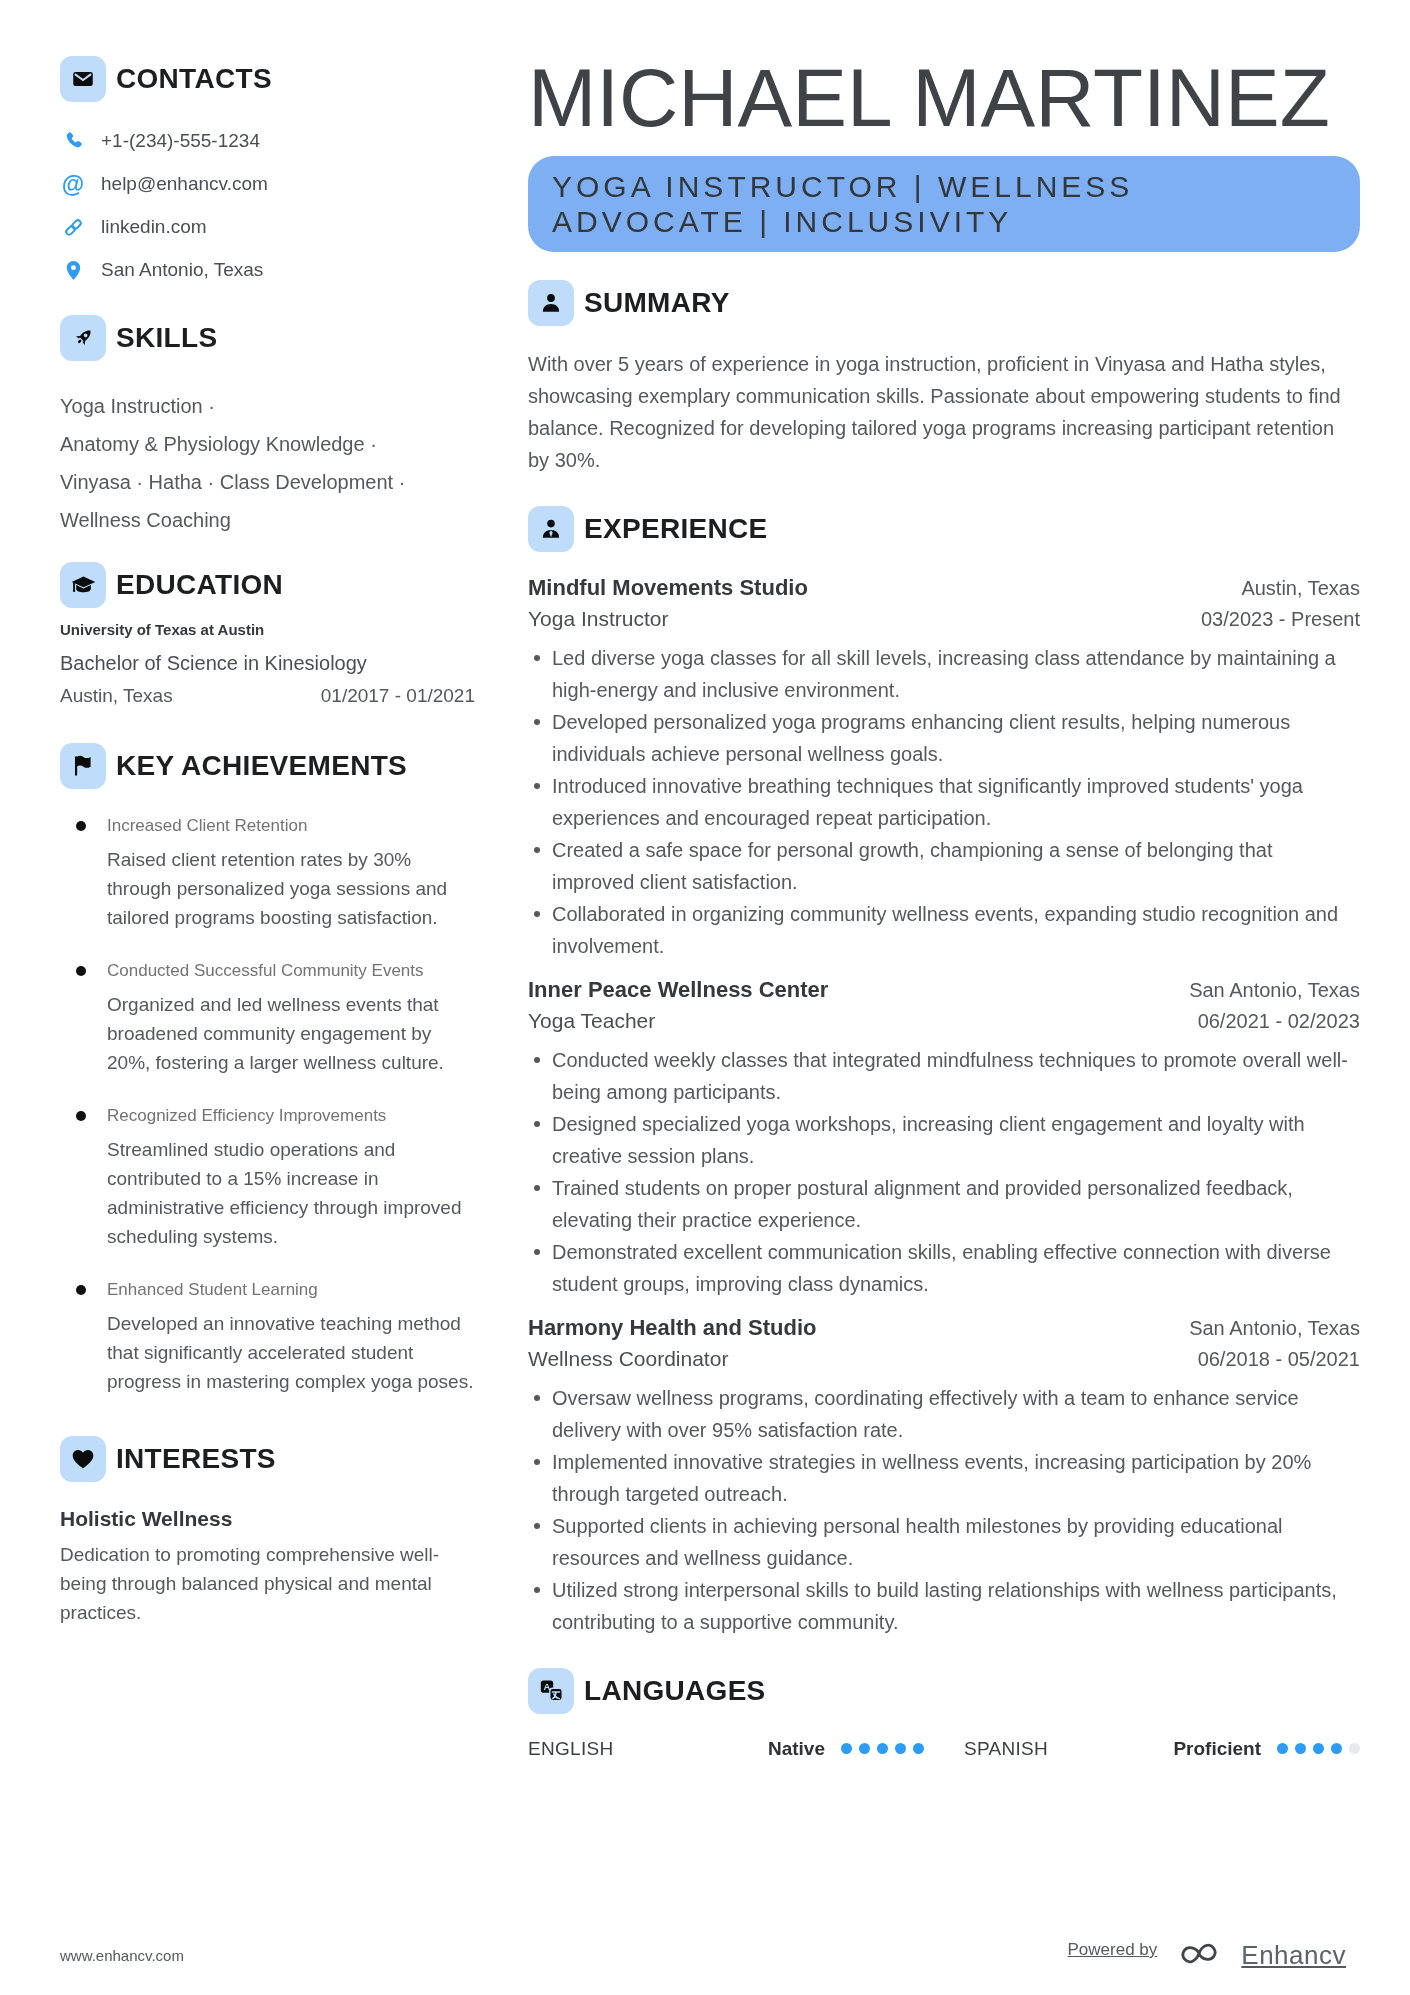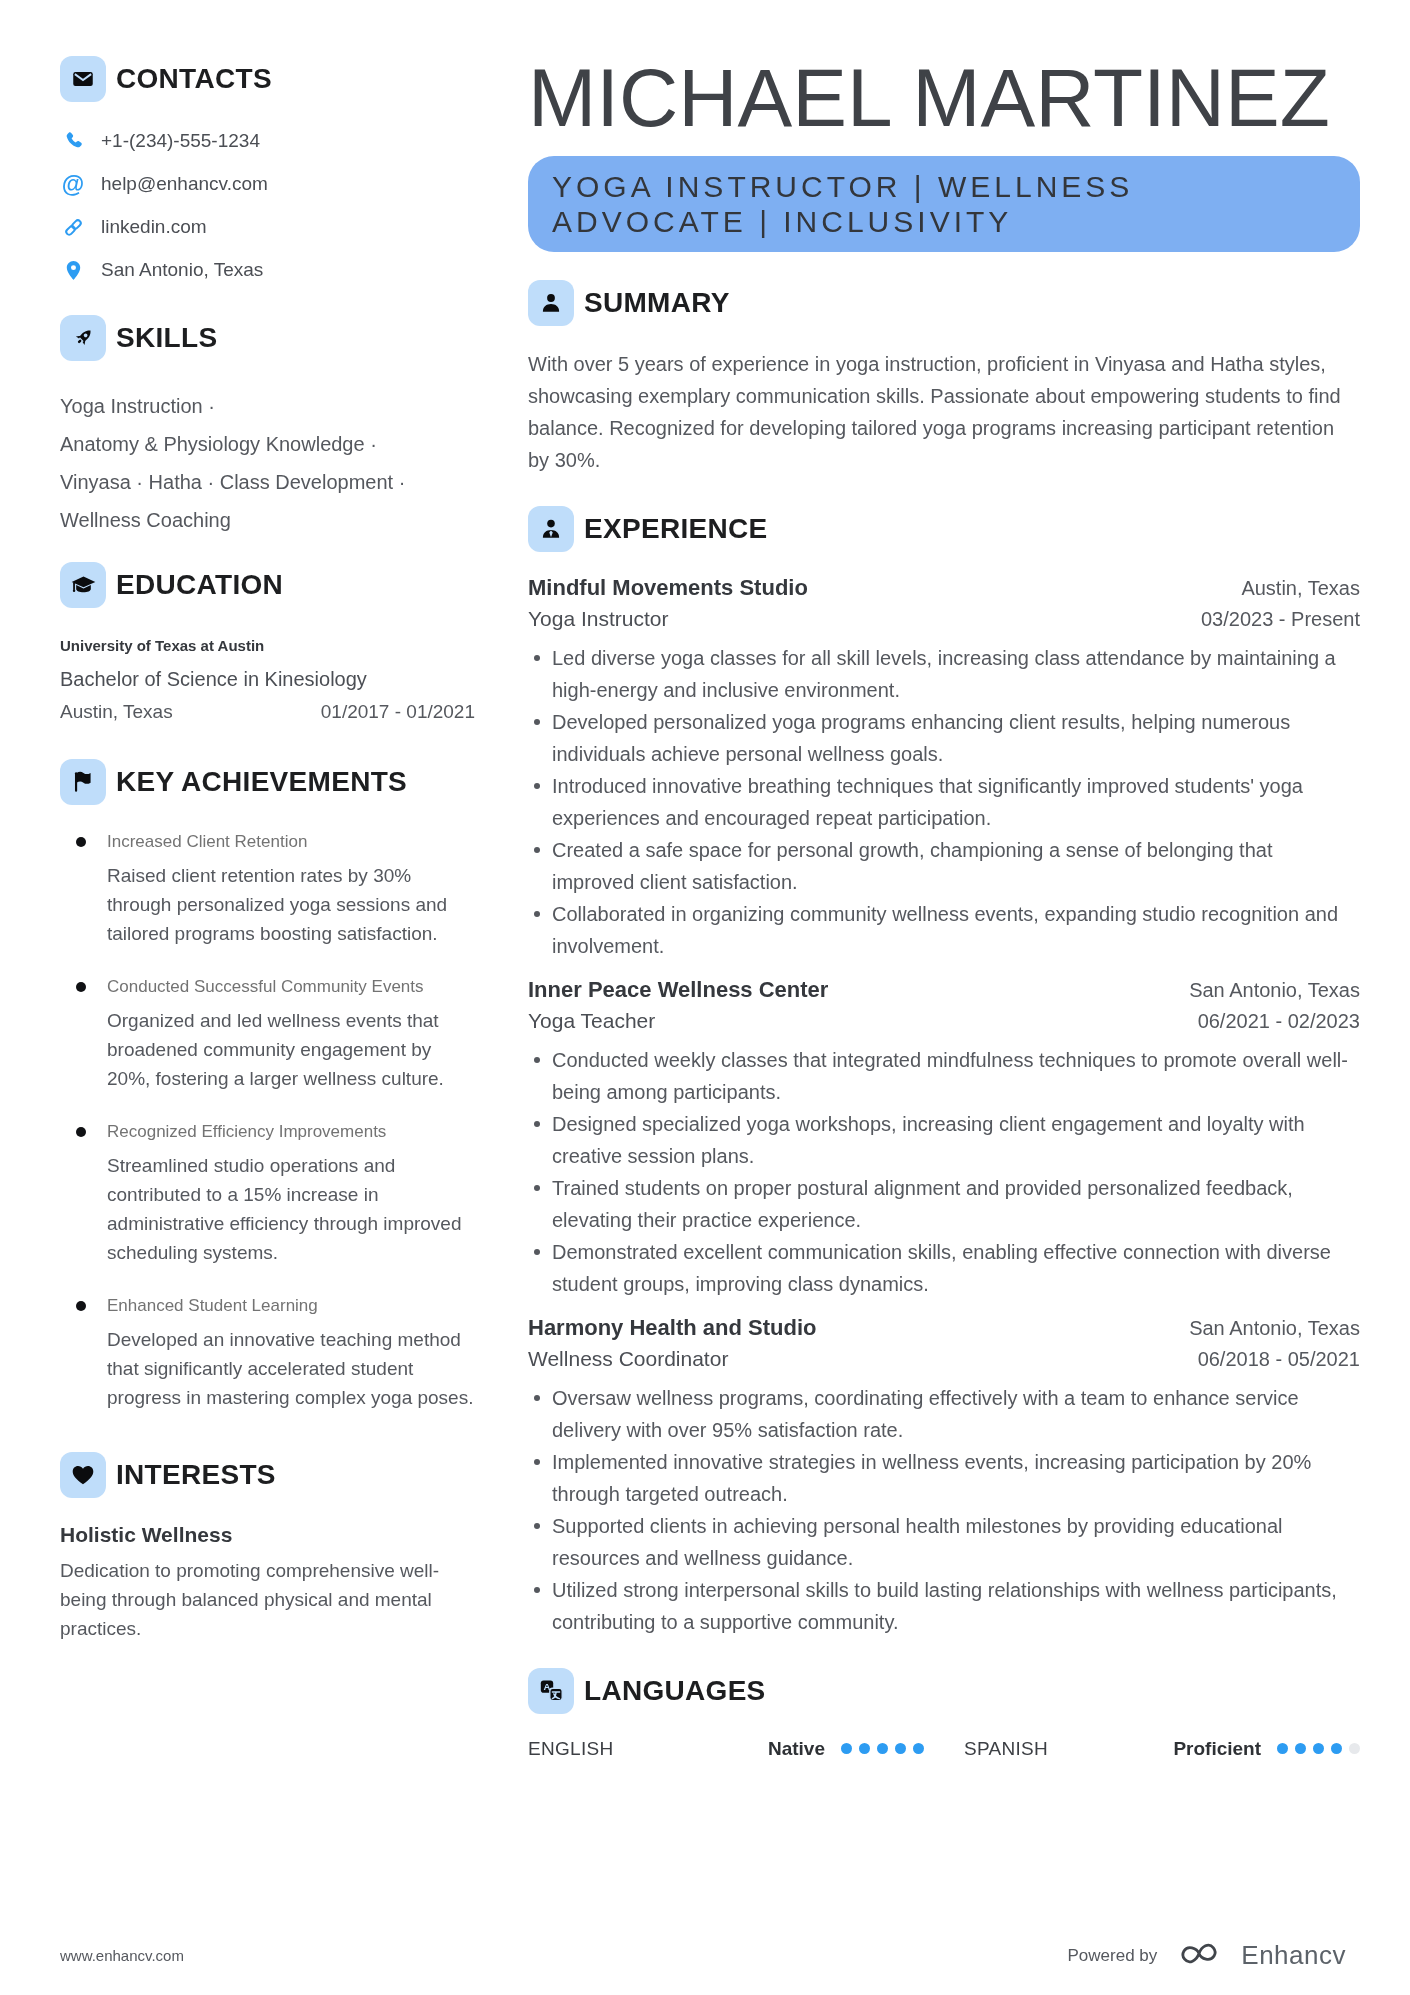--- a/index.html
+++ b/index.html
@@ -28,21 +28,21 @@
   .contacts .sec-header { margin-bottom: 26px; }
   .contact-row { display: flex; align-items: center; gap: 15px; margin-bottom: 17px; font-size: 19px; color: #4b4e54; }
   .contact-ic { width: 26px; height: 26px; flex: none; display: flex; align-items: center; justify-content: center; }
   .at-glyph { font-size: 23px; font-weight: 700; color: #2D9CF2; line-height: 1; }
 
   .skills { margin-top: 32px; }
   .skills .sec-header { margin-bottom: 26px; }
   .skill-line { font-size: 20px; line-height: 38px; color: #55585E; }
 
   .education { margin-top: 23px; }
-  .education .sec-header { margin-bottom: 24px; }
+  .education .sec-header { margin-bottom: 8px; }
   .edu-school { font-size: 15px; font-weight: 700; color: #35383d; line-height: 28px; }
   .edu-degree { font-size: 20px; margin-top: 8px; color: #4b4e54; }
   .edu-meta { display: flex; justify-content: space-between; font-size: 19px; margin-top: 10px; color: #55585E; }
 
   .achievements { margin-top: 36px; }
   .achievements .sec-header { margin-bottom: 24px; }
   .ach-item { position: relative; padding-left: 47px; margin-bottom: 26px; }
   .ach-item::before {
     content: ""; position: absolute; left: 16px; top: 8px;
     width: 10px; height: 10px; border-radius: 50%; background: #101114;
@@ -88,21 +88,21 @@
   .dots { display: flex; gap: 7px; }
   .dot { width: 11px; height: 11px; border-radius: 50%; background: #E7E9EC; display: inline-block; }
   .dot.filled { background: #2D9CF2; }
 
   
   .footer {
     position: absolute; left: 60px; right: 64px; bottom: 24px;
     display: flex; justify-content: space-between; align-items: center;
   }
   .footer-url { font-size: 15px; color: #55585E; }
-  .powered { display: flex; align-items: center; gap: 20px; }
+  .powered { display: flex; gap: 20px; text-decoration: underline; }
   .powered-label { font-size: 17px; color: #55585E; }
   .brand-text { font-size: 26px; color: #5c6269; letter-spacing: .5px; }
 </style>
 </head>
 <body>
 
 <div class="page">
 
   <div class="left-col">
 

